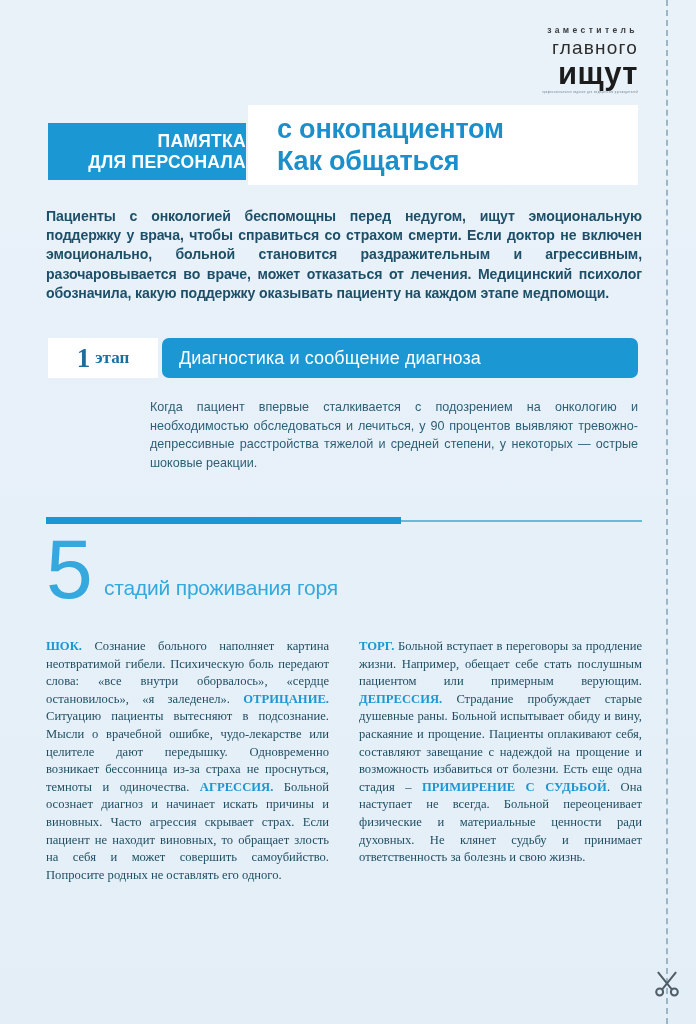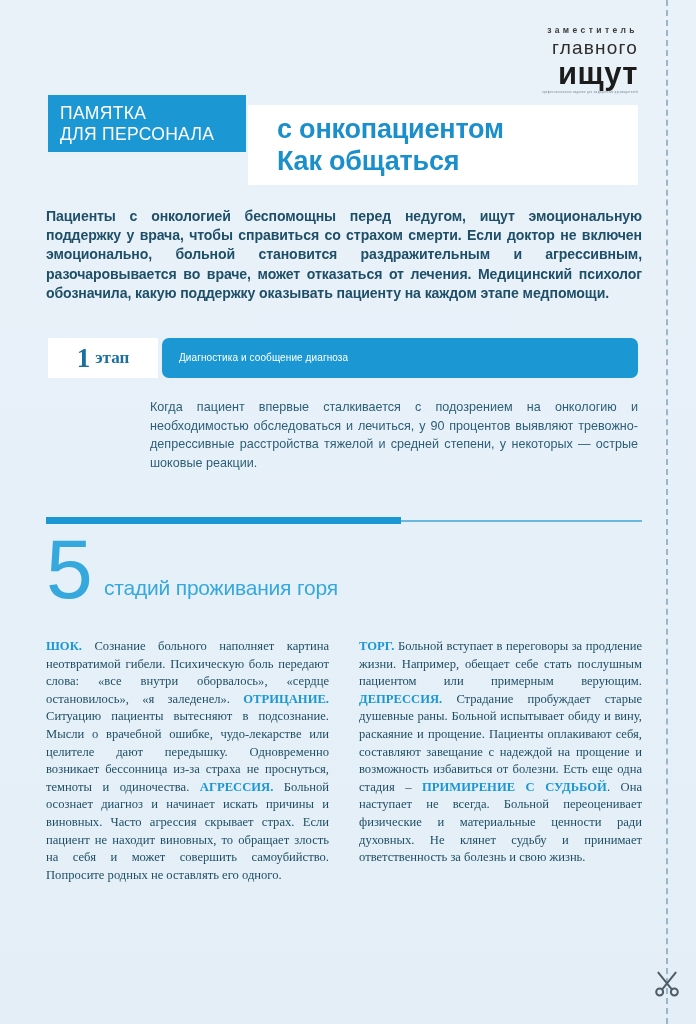--- a/index.html
+++ b/index.html
@@ -86,31 +86,32 @@
     position: absolute;
     left: 248px;
     top: 105px;
     width: 390px;
     height: 80px;
     background: #ffffff;
   }
   .badge {
     position: absolute;
     left: 48px;
-    top: 95px;
+    top: 123px;
     width: 198px;
     height: 57px;
     background: #1b97d4;
     color: #ffffff;
-    font-weight: 400;
+    font-weight: 700;
     font-size: 17.5px;
     line-height: 21px;
     letter-spacing: 0.3px;
     padding: 8px 0 0 12px;
     box-sizing: border-box;
+    text-align: right;
   }
   .title-main {
     position: absolute;
     left: 277px;
     top: 113px;
     color: #1b8fcb;
     font-weight: 700;
     font-size: 27px;
     line-height: 32px;
     letter-spacing: -0.2px;
@@ -165,21 +166,21 @@
   }
   .stage-bar {
     position: absolute;
     left: 114px;
     top: 0;
     width: 476px;
     height: 40px;
     background: #1b97d4;
     border-radius: 7px;
     color: #ffffff;
-    font-size: 10px;
+    font-size: 18px;
     line-height: 40px;
     padding-left: 17px;
     box-sizing: border-box;
     letter-spacing: 0.1px;
   }
   .stage-body {
     position: absolute;
     left: 150px;
     top: 398px;
     width: 488px;

